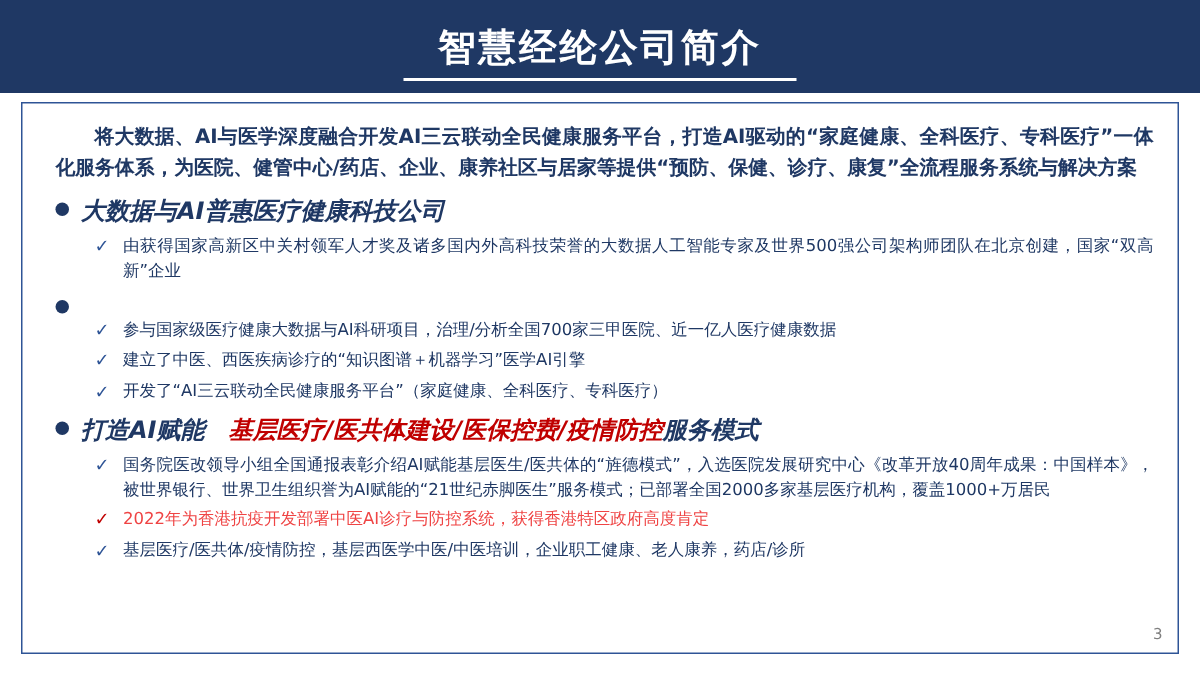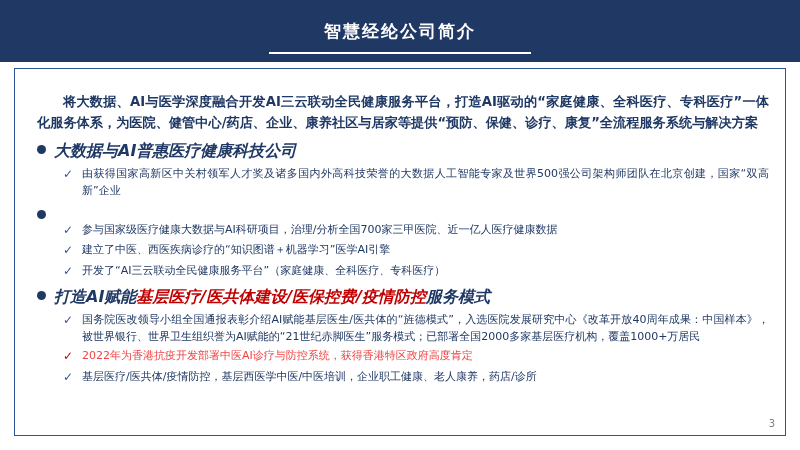--- a/index.html
+++ b/index.html
@@ -22,21 +22,21 @@
     top: 0;
     width: 800px;
     height: 62px;
     background: #1f3864;
     display: flex;
     align-items: center;
     justify-content: center;
   }
   .title-text {
     color: #ffffff;
-    font-size: 17px;
+    font-size: 25px;
     font-weight: bold;
     letter-spacing: 2px;
   }
   .title-underline {
     position: absolute;
     left: 50%;
     transform: translateX(-50%);
     bottom: 8px;
     width: 262px;
     height: 2px;
@@ -51,21 +51,21 @@
     width: 772px;
     height: 368px;
     border: 1px solid #2e5496;
     box-sizing: border-box;
     background: #ffffff;
   }
 
   .inner {
     position: absolute;
     left: 22px;
-    top: 22px;
+    top: 12px;
     width: 732px;
   }
 
   
   .lead {
     font-size: 13.2px;
     font-weight: bold;
     color: #1f3864;
     line-height: 1.62;
     text-align: justify;
@@ -89,20 +89,21 @@
   }
   .l1-text {
     font-size: 16px;
     font-weight: bold;
     color: #1f3864;
     line-height: 1.5;
     font-style: italic;
   }
   .l1-text .red {
     color: #c00000;
+    padding-left: 16px;
   }
 
   
   .l2 {
     display: flex;
     align-items: flex-start;
     margin: 2px 0 0 26px;
   }
   .l2-check {
     flex: 0 0 auto;

